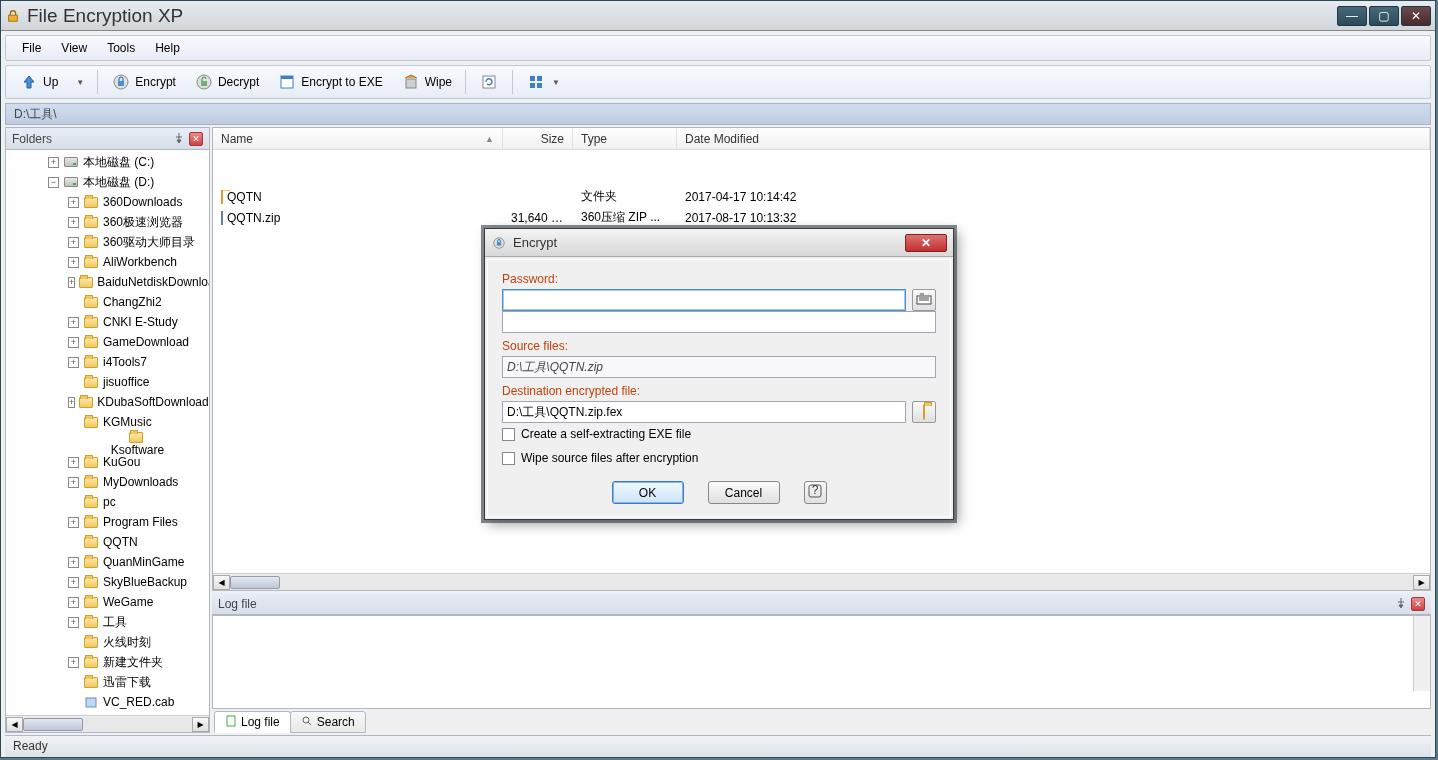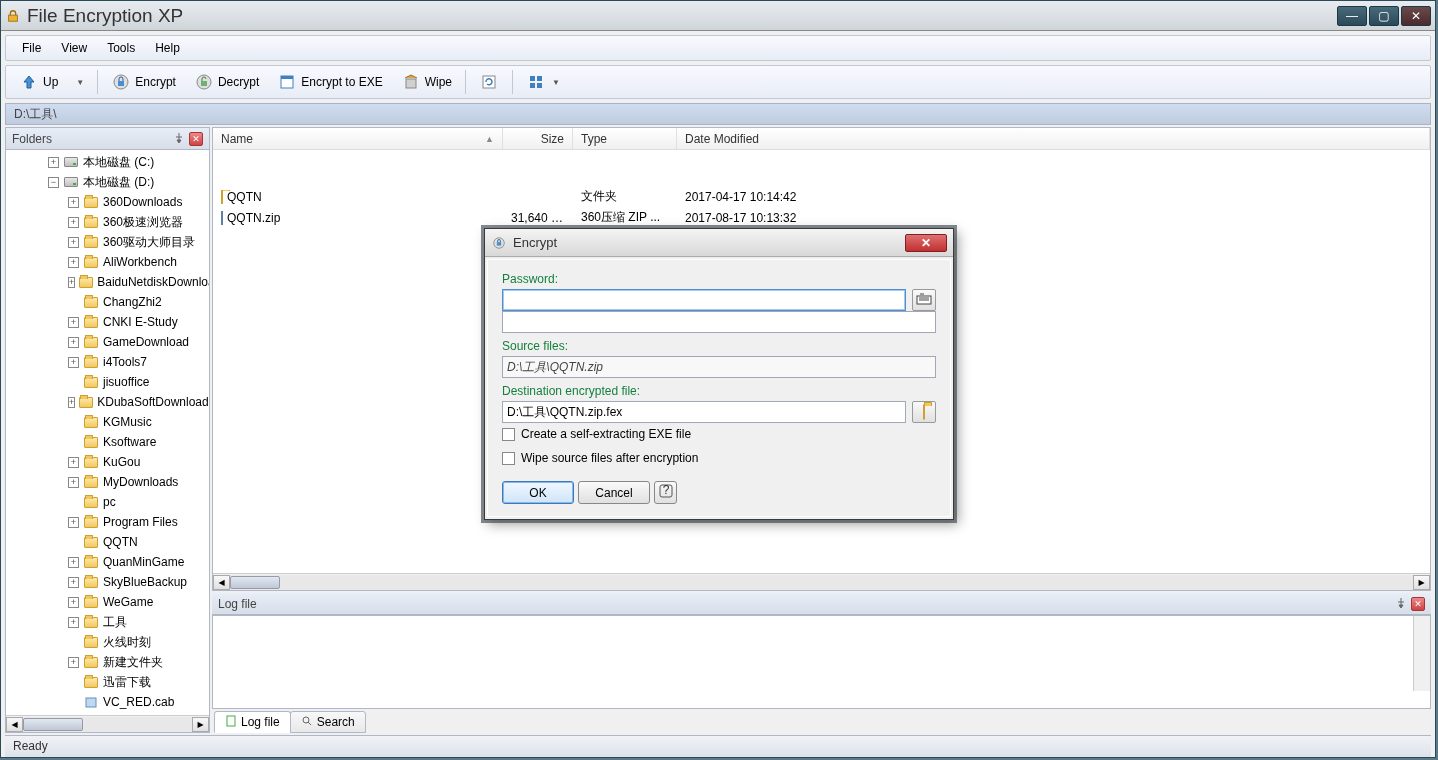--- a/index.html
+++ b/index.html
@@ -81,30 +81,30 @@
 
 
 .statusbar { height: 22px; background: linear-gradient(to bottom, #f0f2f6, #dde2ea); border-top: 1px solid #b0b8c8; padding: 3px 8px; margin: 2px 4px 0 4px; color: #333; }
 
 
 .dialog { position: absolute; left: 484px; top: 228px; width: 470px; background: #f0f0f0; border: 1px solid #3a3a3a; box-shadow: 0 0 0 3px rgba(50,60,70,0.6), 4px 4px 12px rgba(0,0,0,0.4); }
 .dlg-title { height: 28px; background: linear-gradient(to bottom, #f4f4f4, #d8d8d8); display: flex; align-items: center; padding: 0 6px; border-bottom: 1px solid #aaa; }
 .dlg-title-text { flex: 1; color: #333; font-size: 13px; }
 .dlg-close { width: 42px; height: 18px; background: linear-gradient(to bottom, #e07070, #c03030); border: 1px solid #802020; border-radius: 2px; display: flex; align-items: center; justify-content: center; color: #fff; font-weight: bold; }
 .dlg-body { padding: 12px 14px; background: #f0f0f0; border: 1px solid #fff; margin: 2px; }
-.dlg-label { color: #15803d; margin-bottom: 3px; margin-top: 6px; }
+.dlg-label { color: #c2410c; margin-bottom: 3px; margin-top: 6px; }
 .dlg-label:first-child { margin-top: 0; }
 .dlg-row { display: flex; gap: 6px; align-items: center; }
 .dlg-input { flex: 1; height: 22px; border: 1px solid #a0a8b8; background: #fff; padding: 2px 4px; font-size: 12px; }
 .dlg-input.focus { border: 1px solid #5090d0; box-shadow: inset 0 0 0 1px #a0c8f0; }
 .dlg-input.readonly { background: #f8f8f8; color: #444; font-style: italic; }
 .dlg-icon-btn { width: 24px; height: 22px; border: 1px solid #999; background: linear-gradient(to bottom, #fafafa, #e0e0e0); display: flex; align-items: center; justify-content: center; border-radius: 2px; }
 .dlg-check-row { display: flex; align-items: center; gap: 6px; margin-top: 10px; }
 .dlg-check { width: 13px; height: 13px; border: 1px solid #888; background: #fff; }
-.dlg-buttons { display: flex; justify-content: flex-start; gap: 4px; margin-top: 16px; align-items: center; }
+.dlg-buttons { display: flex; justify-content: center; gap: 24px; margin-top: 16px; align-items: center; }
 .dlg-btn { width: 72px; height: 23px; border: 1px solid #888; background: linear-gradient(to bottom, #fafafa, #e0e0e0); border-radius: 3px; display: flex; align-items: center; justify-content: center; }
 .dlg-btn.primary { border: 1px solid #3a78c0; box-shadow: 0 0 0 1px #88b8e8 inset; background: linear-gradient(to bottom, #f0f8ff, #d0e4f8); }
 .dlg-help { width: 23px; height: 23px; border: 1px solid #888; background: linear-gradient(to bottom, #fafafa, #e0e0e0); border-radius: 3px; display: flex; align-items: center; justify-content: center; }
 
 .lock-svg { width: 14px; height: 14px; }
 </style>
 </head>
 <body>
 
 <div class="window">
@@ -313,21 +313,21 @@
               </span>
               <span>KDubaSoftDownload</span>
             </div>
             <div class="tree-node" style="padding-left: 60px;">
               <span class="tree-toggle none"></span>
               <span class="tree-icon">
                 <span class="folder-ico"></span>
               </span>
               <span>KGMusic</span>
             </div>
-            <div class="tree-node" style="padding-left: 60px;">
+            <div class="tree-node" style="padding-left: 60px; flex-direction: column;">
               <span class="tree-toggle none"></span>
               <span class="tree-icon">
                 <span class="folder-ico"></span>
               </span>
               <span>Ksoftware</span>
             </div>
             <div class="tree-node" style="padding-left: 60px;">
               <span class="tree-toggle">+</span>
               <span class="tree-icon">
                 <span class="folder-ico"></span>

